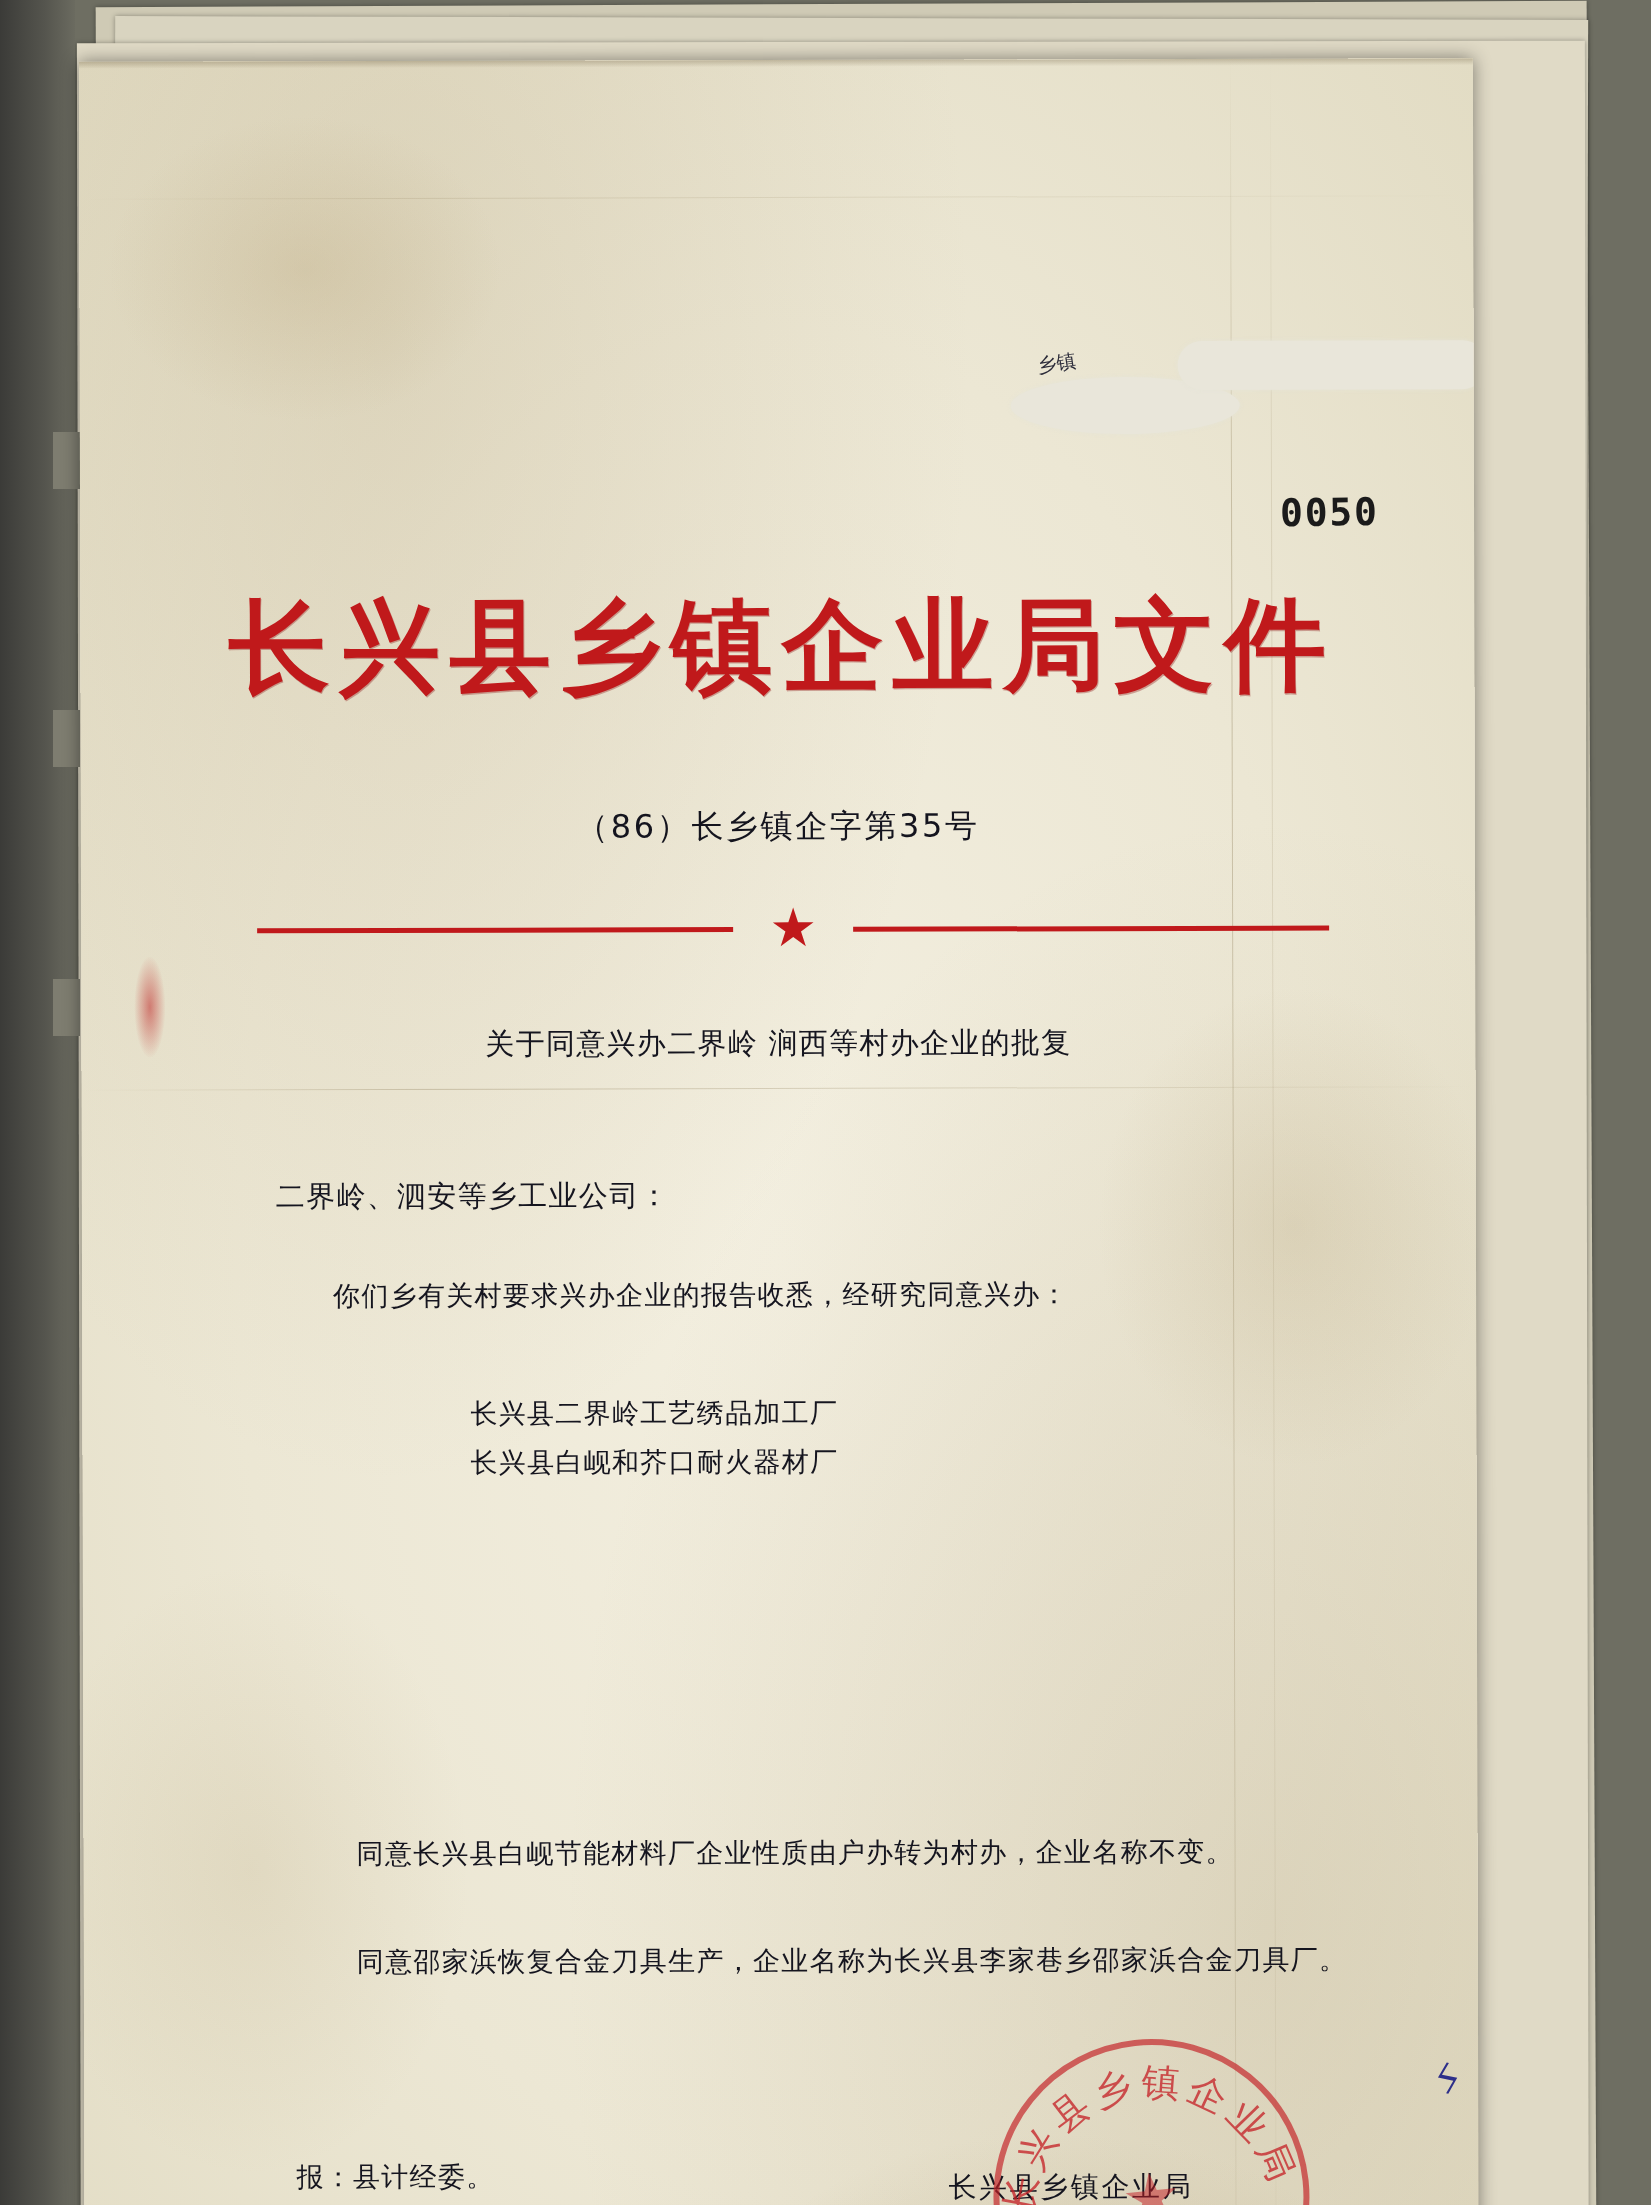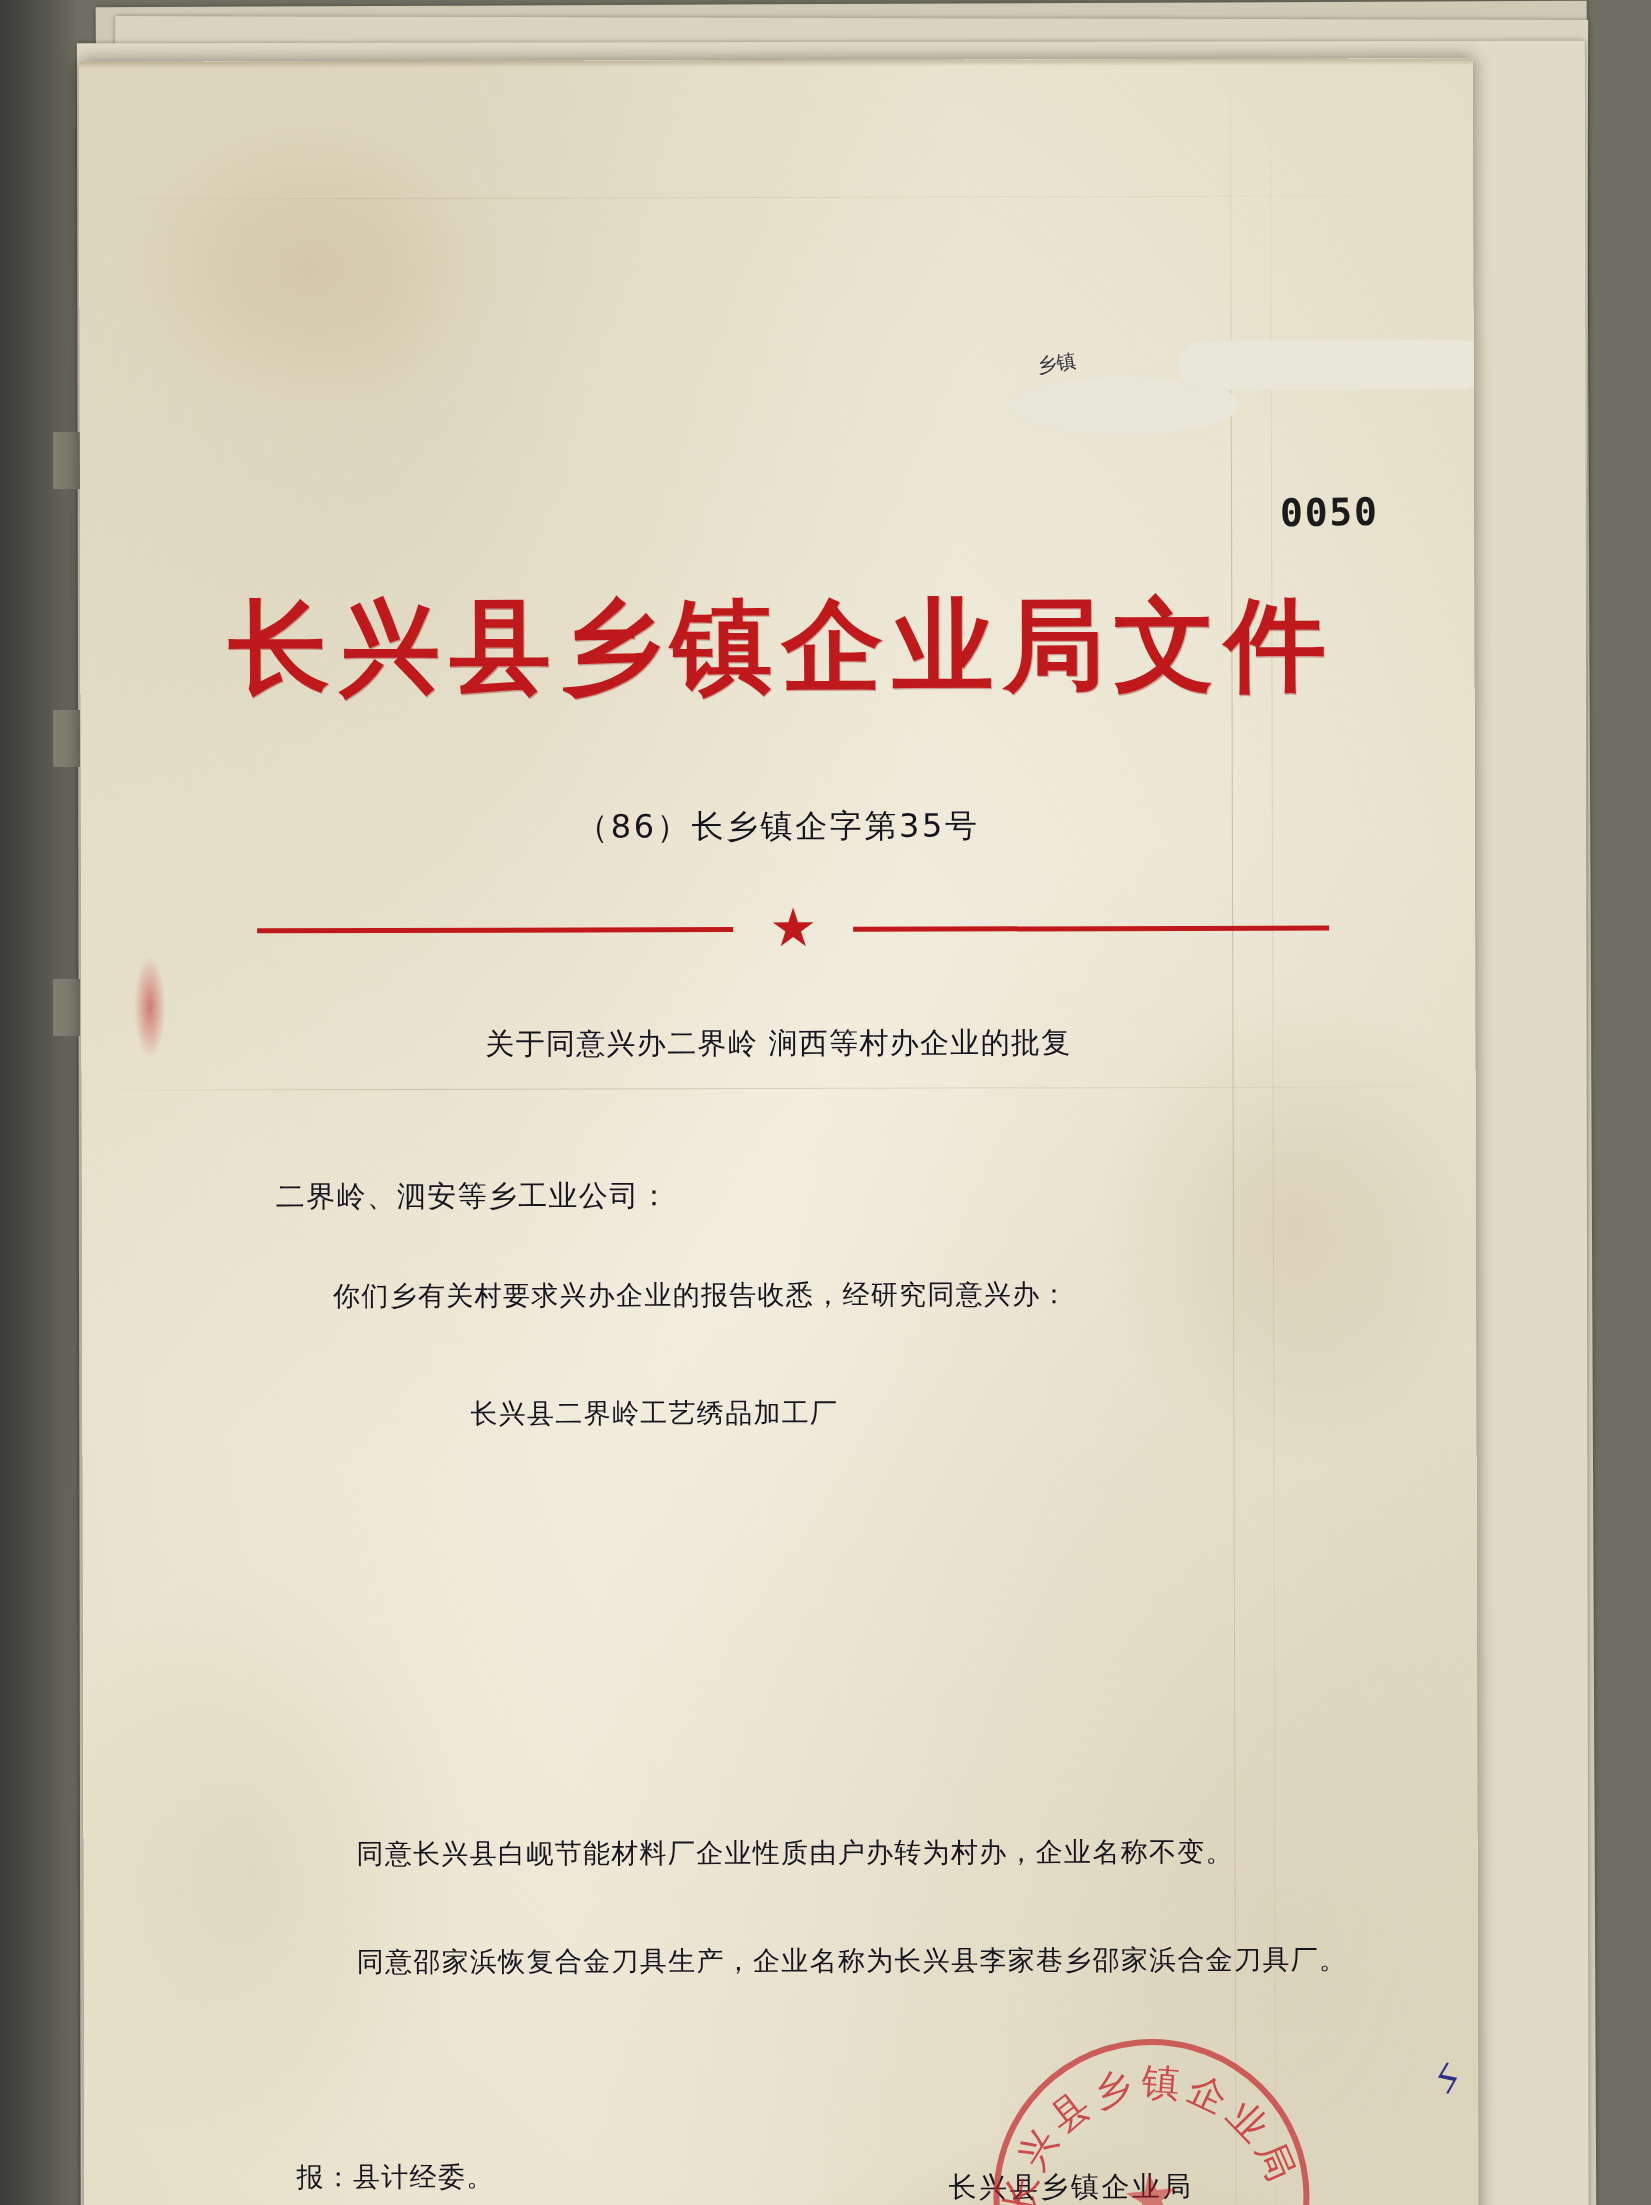--- a/index.html
+++ b/index.html
@@ -369,20 +369,21 @@
     </div>
 
     <div class="doc-title">关于同意兴办二界岭 涧西等村办企业的批复</div>
 
     <div class="salutation">二界岭、泗安等乡工业公司：</div>
 
     <div class="lead">你们乡有关村要求兴办企业的报告收悉，经研究同意兴办：</div>
 
     <div class="factory-list">
       <div class="item">长兴县二界岭工艺绣品加工厂</div>
+      <div class="item">长兴县白岘和芥口耐火器材厂</div>
     </div>
 
     <div class="para p1">同意长兴县白岘节能材料厂企业性质由户办转为村办，企业名称不变。</div>
     <div class="para p2">同意邵家浜恢复合金刀具生产，企业名称为长兴县李家巷乡邵家浜合金刀具厂。</div>
 
     <div class="footer-left">
       <div>报：县计经委。</div>
       <div>抄：县工商局、财税局、农业局、</div>
 
     </div>

